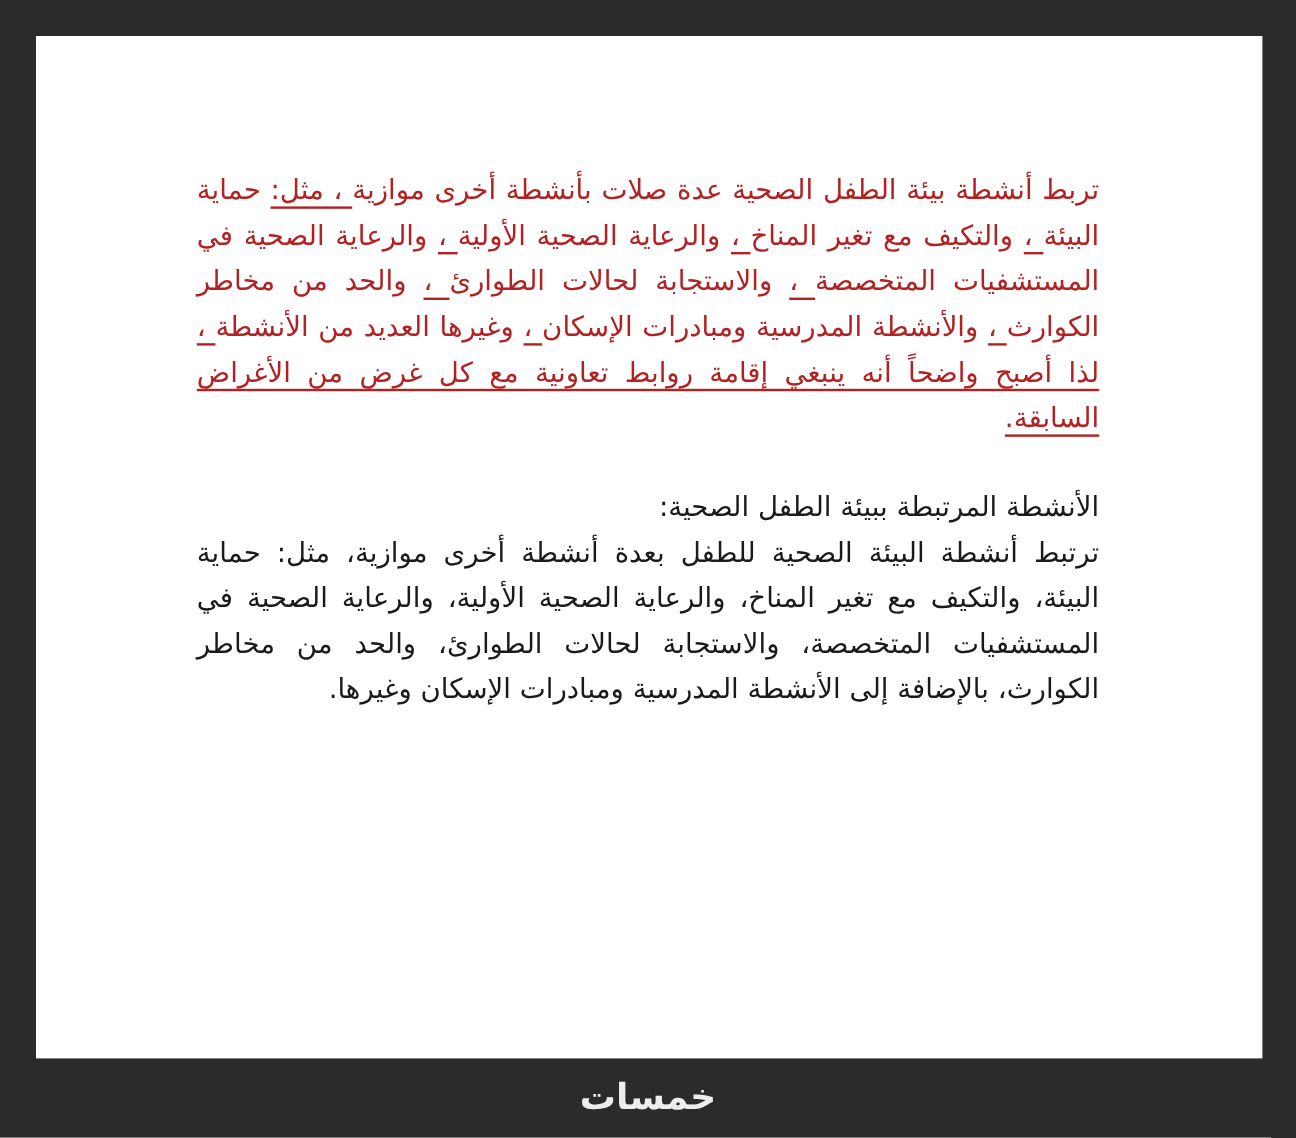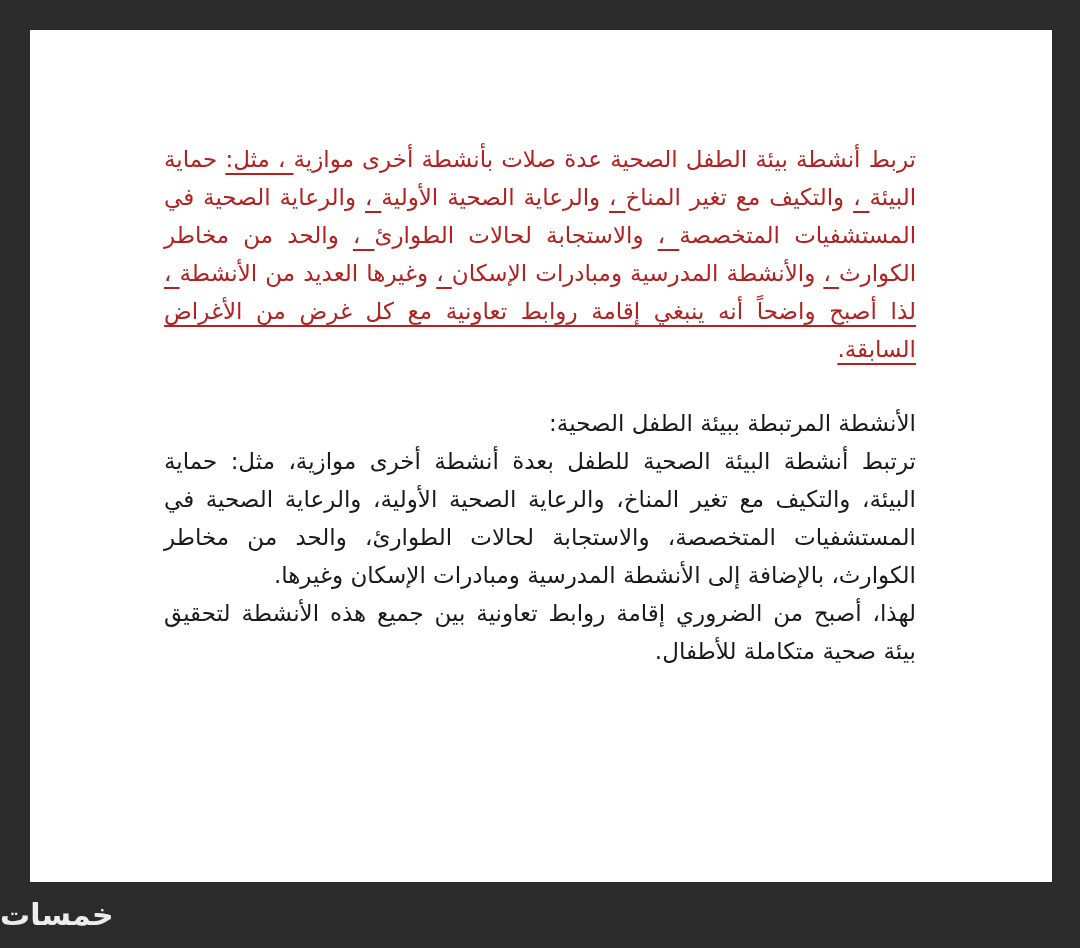--- a/index.html
+++ b/index.html
@@ -56,35 +56,34 @@
     line-height: 38px;
     text-align: justify;
     direction: rtl;
   }
 
   .watermark {
     position: absolute;
     bottom: 16px;
     left: 0;
     width: 100%;
-    text-align: left;
+    text-align: center;
     color: var(--watermark, #ededed);
     font-size: 30px;
     font-weight: bold;
     letter-spacing: 1px;
   }
 </style>
 </head>
 <body>
 
 <div class="page">
 
   <p class="red-para" dir="rtl"><span>تربط أنشطة بيئة الطفل الصحية عدة صلات بأنشطة أخرى موازية</span><span class="u-seg"> ، مثل:</span><span> حماية البيئة</span><span class="u-seg"> ،</span><span> والتكيف مع تغير المناخ</span><span class="u-seg"> ،</span><span> والرعاية الصحية الأولية</span><span class="u-seg"> ،</span><span> والرعاية الصحية في المستشفيات المتخصصة</span><span class="u-seg"> ،</span><span> والاستجابة لحالات الطوارئ</span><span class="u-seg"> ،</span><span> والحد من مخاطر الكوارث</span><span class="u-seg"> ،</span><span> والأنشطة المدرسية ومبادرات الإسكان</span><span class="u-seg"> ،</span><span> وغيرها العديد من الأنشطة</span><span class="u-seg"> ،</span><span> </span><span class="u-seg">لذا أصبح واضحاً أنه ينبغي إقامة روابط تعاونية مع كل غرض من الأغراض السابقة.</span></p>
 
   <h2 class="section-heading" dir="rtl">الأنشطة المرتبطة ببيئة الطفل الصحية:</h2>
 
   <p class="body-para" dir="rtl">ترتبط أنشطة البيئة الصحية للطفل بعدة أنشطة أخرى موازية، مثل: حماية البيئة، والتكيف مع تغير المناخ، والرعاية الصحية الأولية، والرعاية الصحية في المستشفيات المتخصصة، والاستجابة لحالات الطوارئ، والحد من مخاطر الكوارث، بالإضافة إلى الأنشطة المدرسية ومبادرات الإسكان وغيرها.</p>
 
-  <p class="body-para" dir="rtl">لهذا، أصبح من الضروري إقامة روابط تعاونية بين جميع هذه الأنشطة لتحقيق بيئة صحية متكاملة للأطفال.</p>
 
 </div>
 
 <div class="watermark">خمسات</div>
 
 </body></html>

